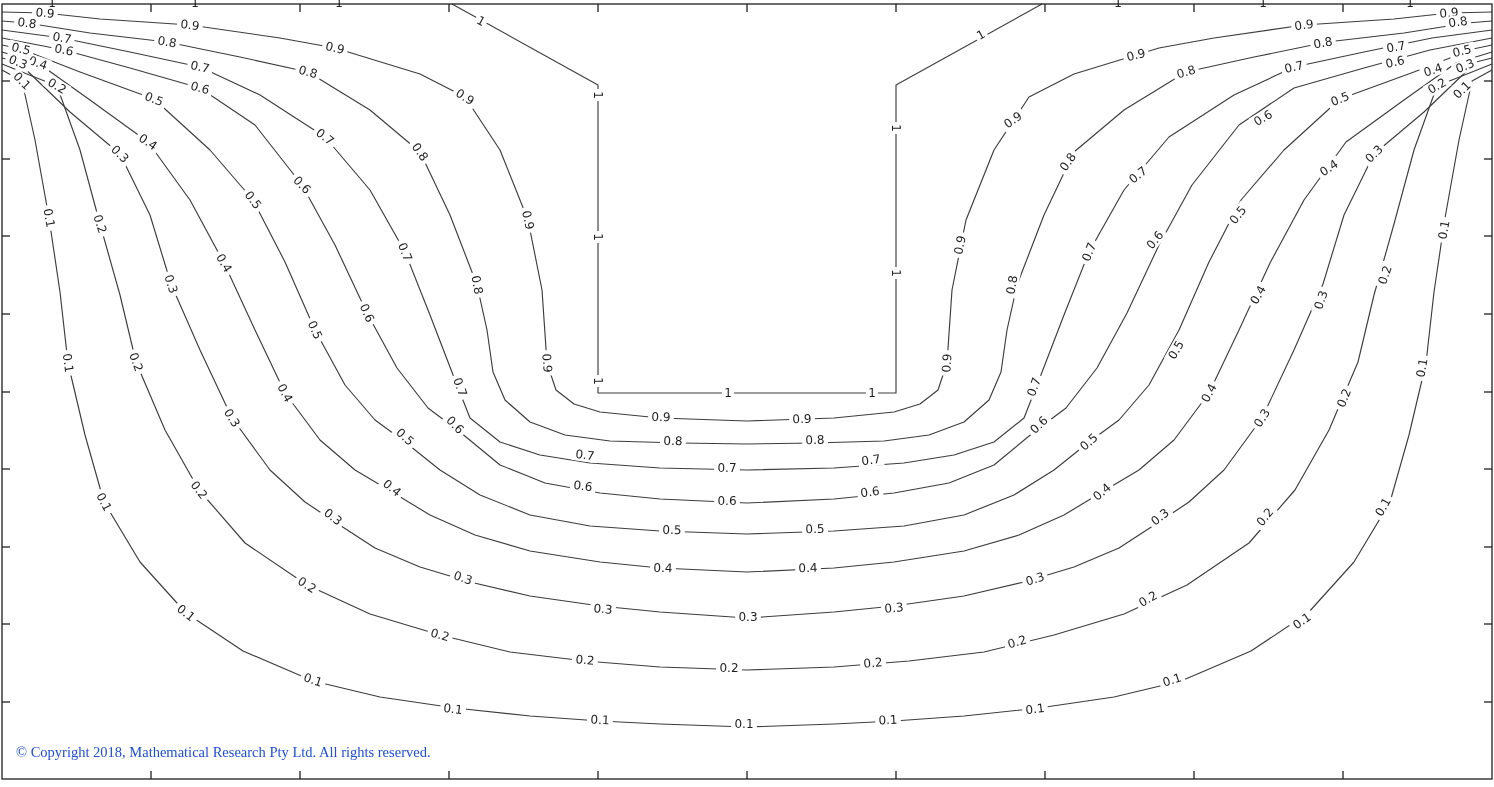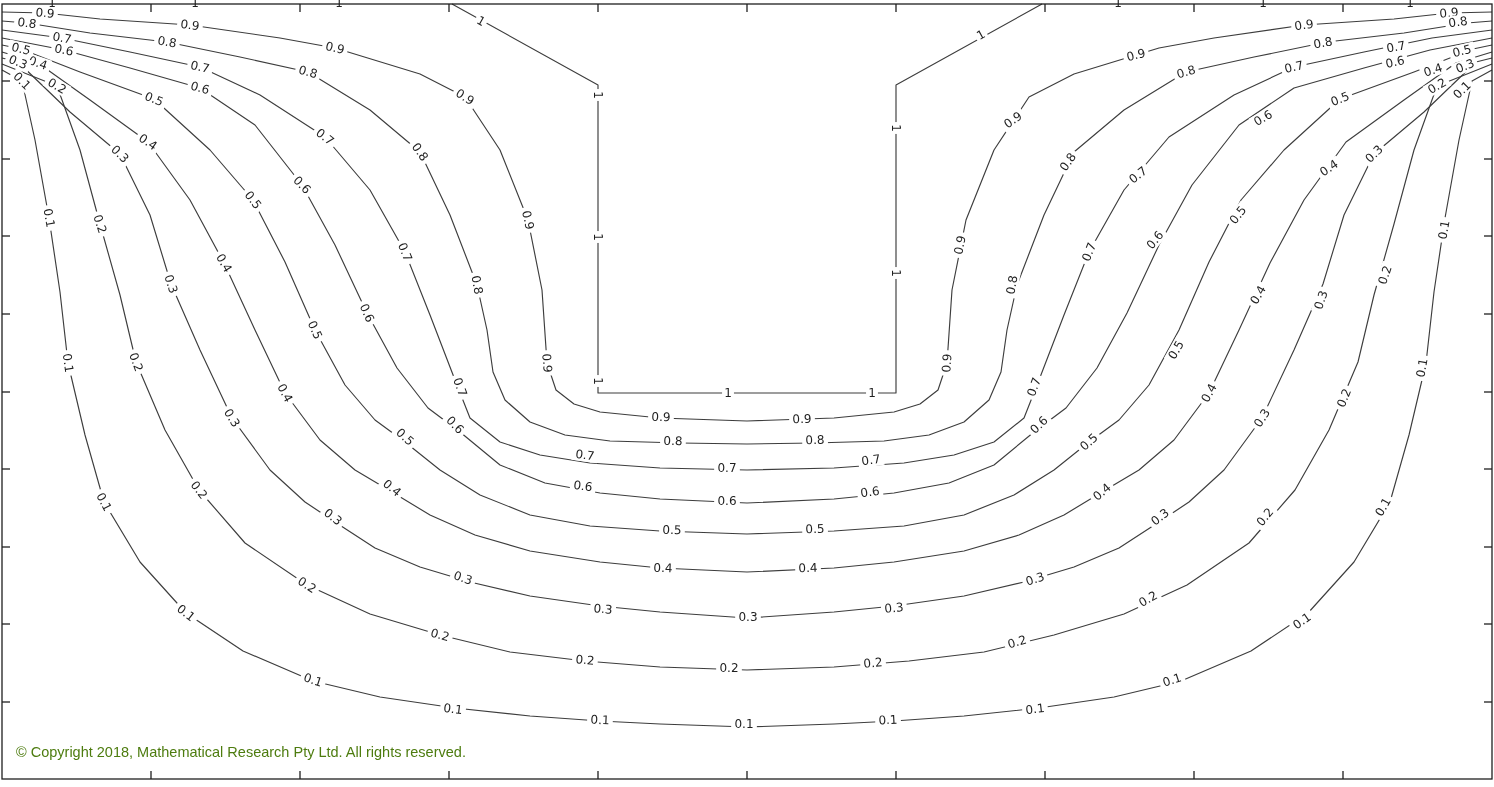--- a/index.html
+++ b/index.html
@@ -9,23 +9,23 @@
     height: 787px;
     background: #ffffff;
     overflow: hidden;
     font-family: "DejaVu Sans", sans-serif;
   }
   #plot-svg { position: absolute; left: 0; top: 0; }
   #copyright {
     position: absolute;
     left: 16px;
     top: 744px;
-    font-family: Liberation Sans, sans-serif;
+    font-family: Liberation Serif, serif;
     font-size: 14.5px;
-    color: #4d7c0f;
+    color: #1d4ed8;
     white-space: nowrap;
   }
 </style>
 </head>
 <body>
 
 <div id="figure">
   <svg id="plot-svg" width="1494" height="787" viewBox="0 0 1494 787" xmlns="http://www.w3.org/2000/svg">
       <polyline points="452,4 598,85 598,393 896,393 896,85 1042,4" fill="none" stroke="#3d3d3d" stroke-width="1.15" stroke-linejoin="round" stroke-linecap="butt"></polyline>
       <polyline points="2,12 45,13 100,19 190,25 280,38 335,48 420,74 465,97 500,150 528,220 542,290 547,363 556,390 574,404 600,412 660,418 747,421 834,418 894,412 920,404 938,390 947,363 952,290 966,220 994,150 1029,97 1074,74 1159,48 1214,38 1304,25 1394,19 1449,13 1492,12" fill="none" stroke="#3d3d3d" stroke-width="1.15" stroke-linejoin="round" stroke-linecap="butt"></polyline>

